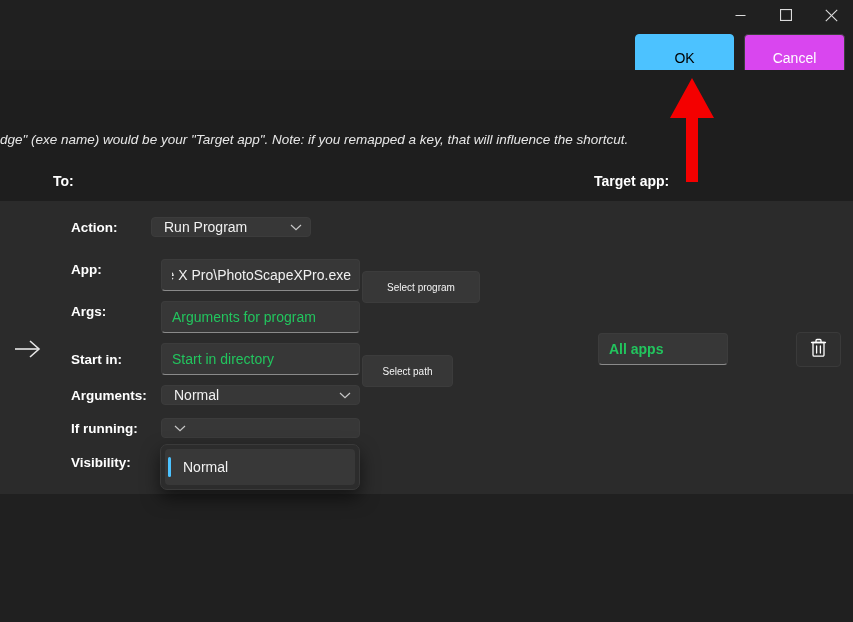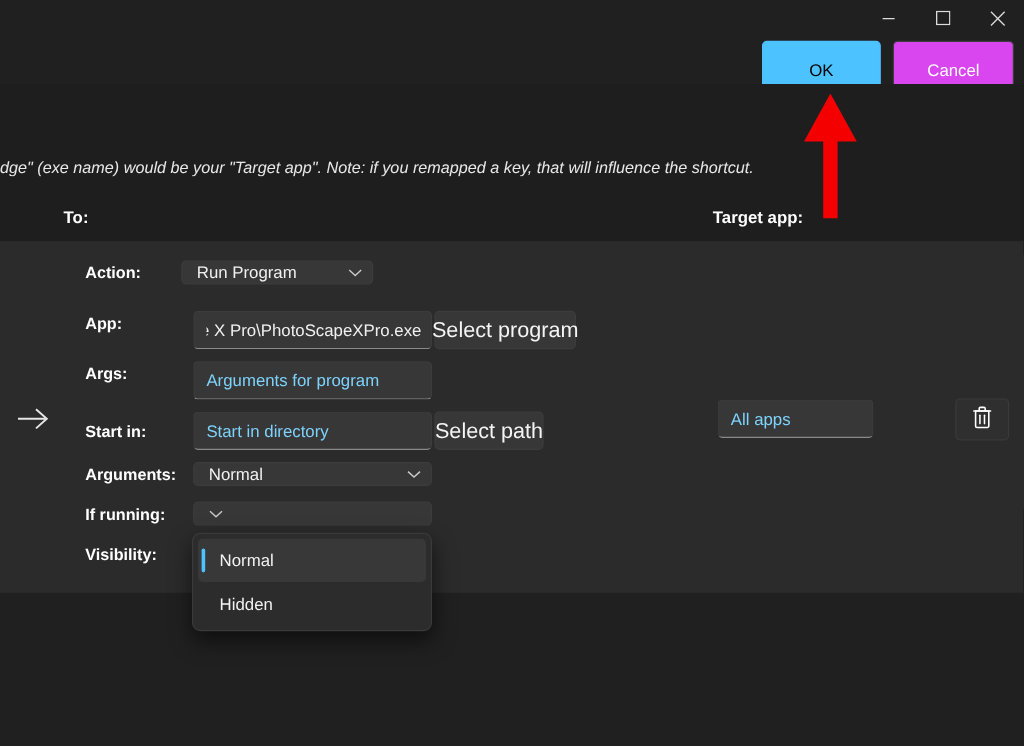--- a/index.html
+++ b/index.html
@@ -163,45 +163,46 @@
     border-radius: 4px;
     display: flex;
     align-items: center;
     padding: 0 8px 0 10px;
     font-size: 14px;
     color: #f0f0f0;
     white-space: nowrap;
     overflow: hidden;
     cursor: text;
   }
-  .tinput.placeholder { color: #7dd3fc; }
+  .tinput.placeholder { color: #22c55e; }
   .tinput .rtl-clip {
     width: 100%;
     direction: rtl;
     text-align: left;
     overflow: hidden;
     white-space: nowrap;
   }
   .tinput .rtl-clip > span { direction: ltr; unicode-bidi: embed; }
 
   
   .pbtn {
     position: absolute;
     height: 32px;
     background: #373737;
     border: 1px solid #3c3c3c;
     border-radius: 4px;
     display: flex;
     align-items: center;
     justify-content: center;
     padding: 0 12px;
-    font-size: 18px;
+    font-size: 10px;
     color: #f4f4f4;
     cursor: default;
     white-space: nowrap;
+    margin-top: 12px;
   }
 
   
   #delete-button {
     position: absolute;
     left: 796px; top: 332px;
     width: 45px; height: 35px;
     background: #2f2f2f;
     border: 1px solid #3a3a3a;
     border-radius: 4px;
@@ -347,26 +348,23 @@
       </svg>
   </span>
 </div>
 
 <div class="flabel" style="top:455px">Visibility:</div>
 
 <div id="visibility-flyout">
   <div class="flyopt selected">
     <span>Normal</span>
   </div>
-  <div class="flyopt">
-    <span>Hidden</span>
-  </div>
-</div>
-
-<div class="tinput placeholder" style="left:598px; top:333px; width:130px;">All apps</div>
+</div>
+
+<div class="tinput placeholder" style="left:598px; top:333px; width:130px;font-weight:bold;">All apps</div>
 
 <div id="delete-button">
   <span>
     <svg width="19" height="21" viewBox="0 0 19 21">
       <path d="M2.5 5.5 h14 M7 5.5 v-2 a1 1 0 0 1 1 -1 h3 a1 1 0 0 1 1 1 v2" fill="none" stroke="currentColor" stroke-width="1.3" stroke-linecap="round"></path>
       <path d="M4 5.5 h11 v12.5 a1.2 1.2 0 0 1 -1.2 1.2 h-8.6 a1.2 1.2 0 0 1 -1.2 -1.2 z" fill="none" stroke="currentColor" stroke-width="1.3"></path>
       <line x1="7.6" y1="9" x2="7.6" y2="16" stroke="currentColor" stroke-width="1.3" stroke-linecap="round"></line>
       <line x1="11.4" y1="9" x2="11.4" y2="16" stroke="currentColor" stroke-width="1.3" stroke-linecap="round"></line>
     </svg>
   </span>

